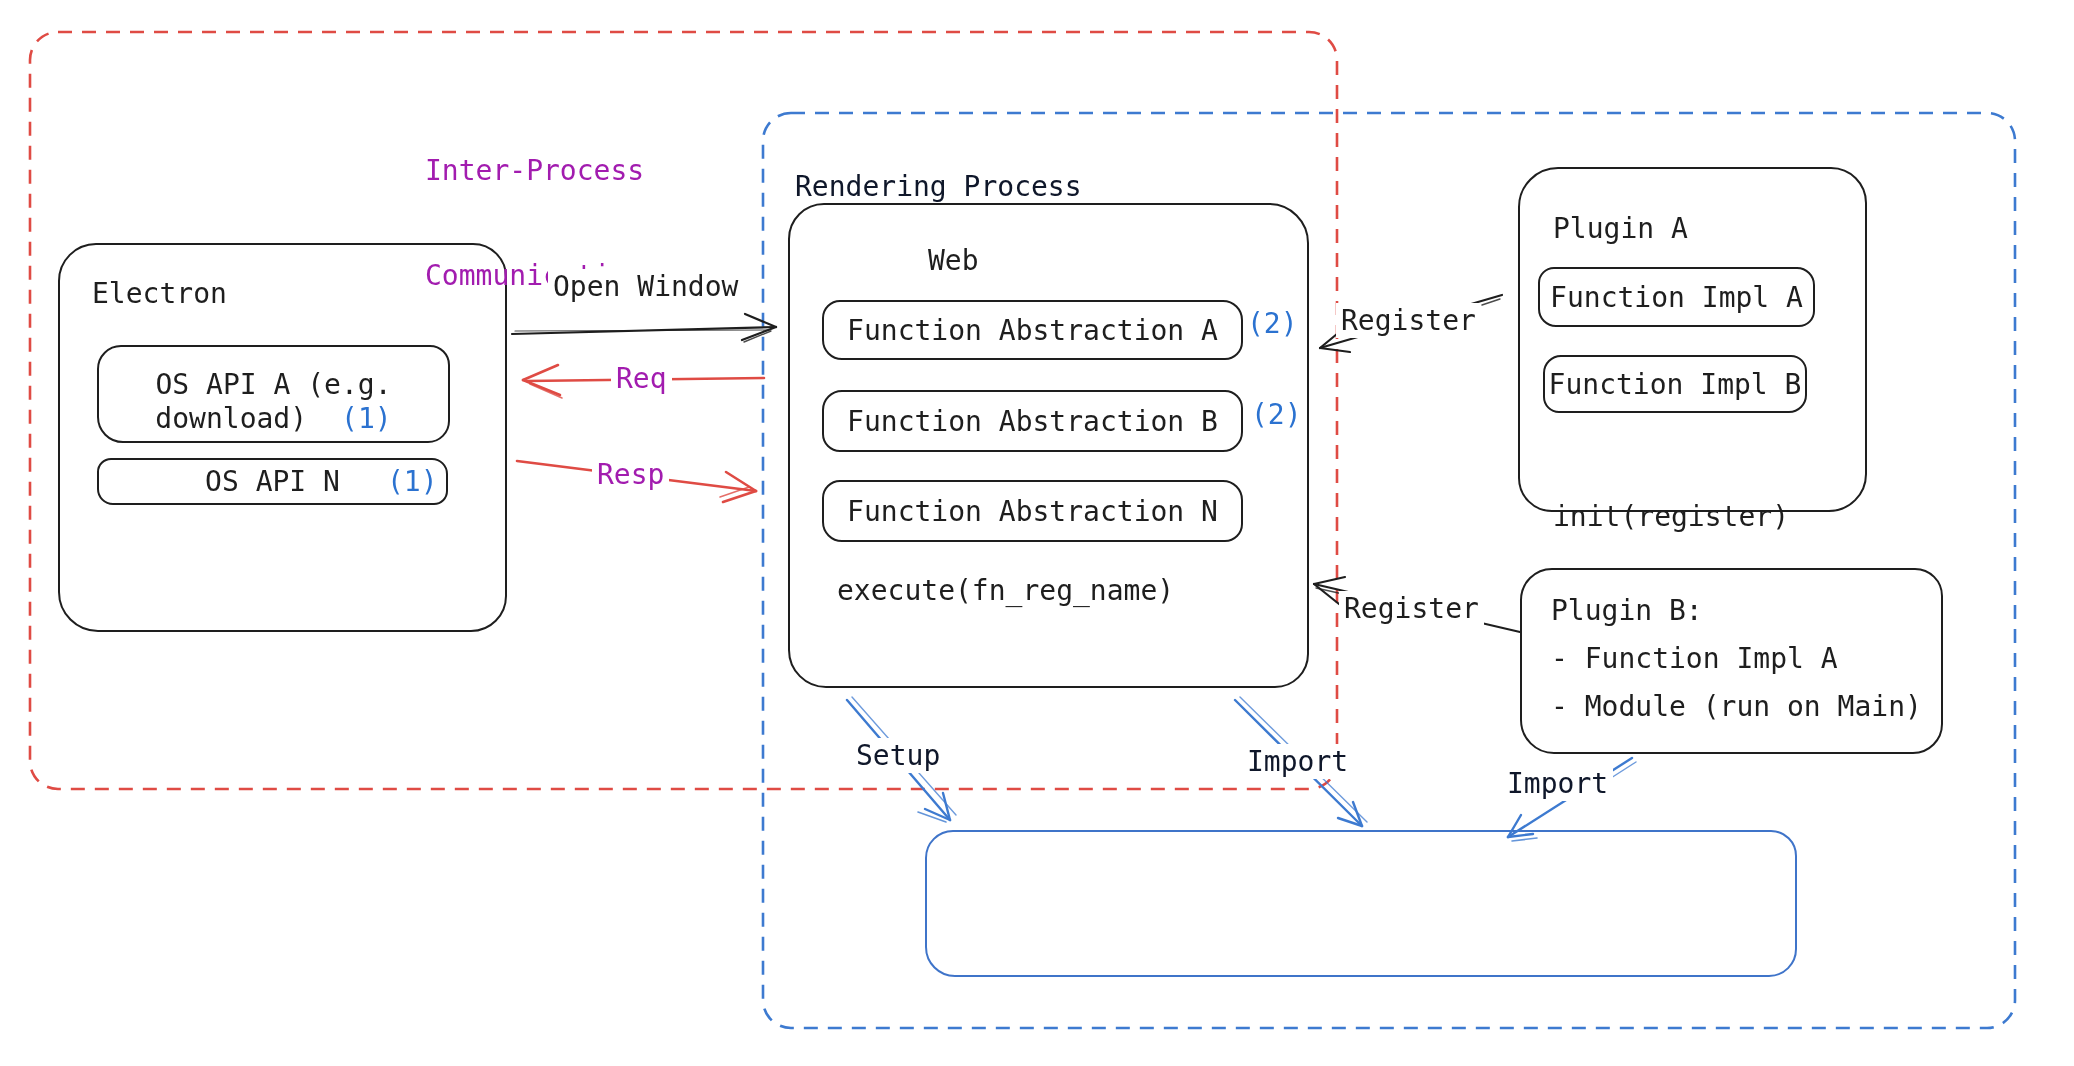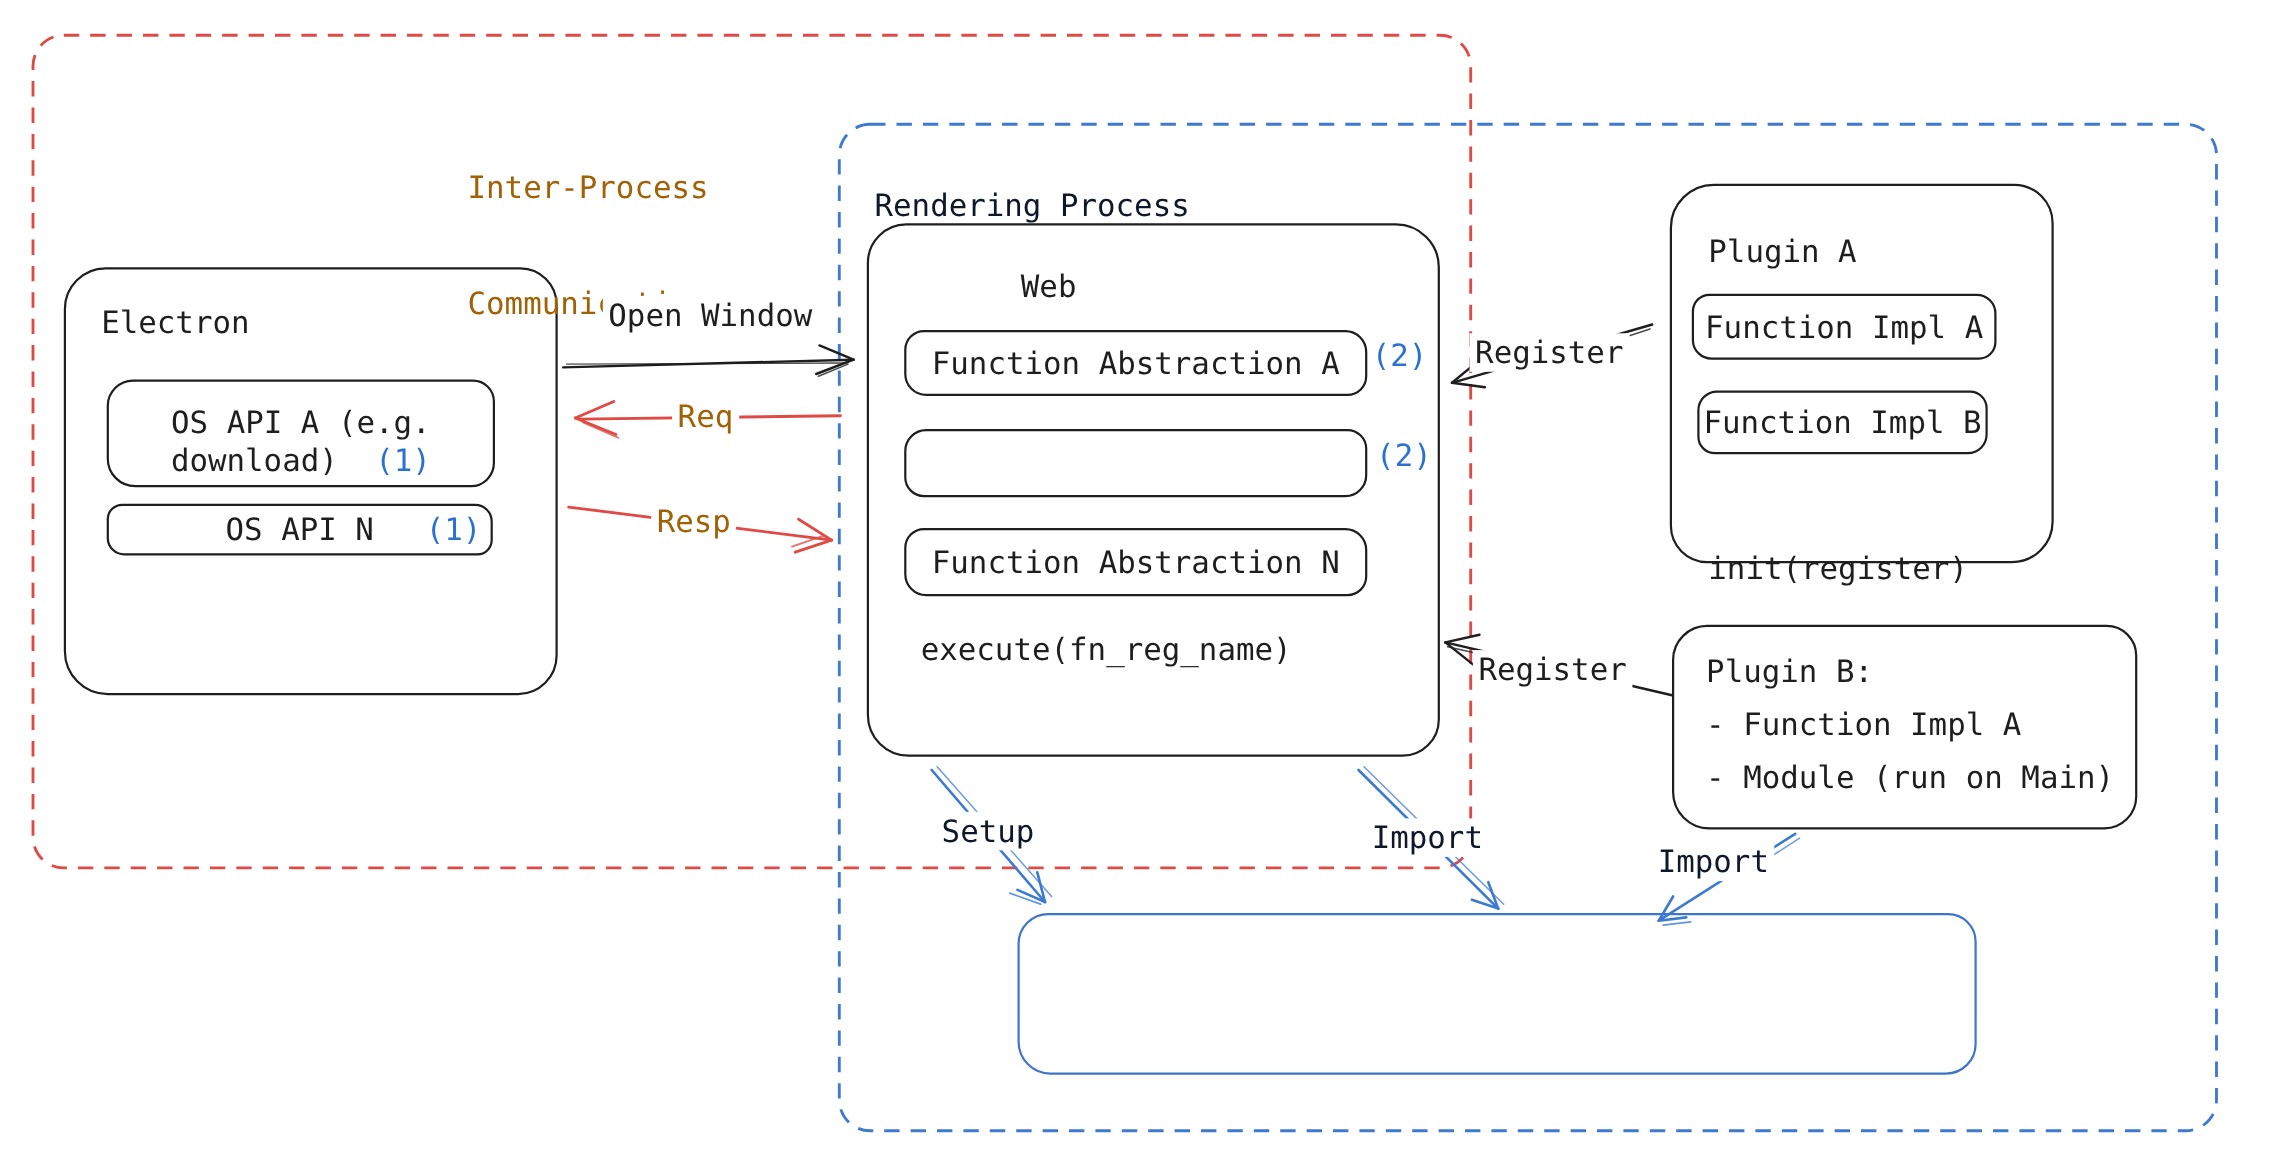--- a/index.html
+++ b/index.html
@@ -10,21 +10,21 @@
   }
   .abs{position:absolute;}
   .node{
     position:absolute;border:2px solid #1e1e1e;background:#ffffff;
     box-sizing:border-box;z-index:1;
   }
   .txt{position:absolute;line-height:35px;white-space:pre;z-index:1;}
   .center-flex{display:flex;align-items:center;justify-content:center;text-align:center;}
   .col-flex{display:flex;flex-direction:column;align-items:center;justify-content:center;text-align:center;line-height:34px;}
   .blue{color:#0f172a;}
-  .red{color:#a16207;}
+  .red{color:#a21caf;}
   .badge{color:#2b72d0;}
   .badge-abs{position:absolute;line-height:35px;color:#2b72d0;z-index:2;white-space:pre;}
   .lbl{
     position:absolute;line-height:35px;white-space:pre;z-index:3;
     background:#ffffff;padding:0 5px;
   }
   svg.overlay{position:absolute;left:0;top:0;z-index:2;}
   .pb-line{position:absolute;line-height:35px;white-space:pre;z-index:1;}
 </style>
 </head>
@@ -68,20 +68,23 @@
   </div>
   <div class="badge-abs" style="left:387px;top:464px;">(1)</div>
 
   <div class="txt" style="left:928px;top:243px;">Web</div>
 
   <div class="abs center-flex" style="left:822px;top:300px;width:421px;height:60px;z-index:1;">
     <span>Function Abstraction A</span>
   </div>
   <div class="badge-abs" style="left:1247px;top:306px;">(2)</div>
 
+  <div class="abs center-flex" style="left:822px;top:390px;width:421px;height:62px;z-index:1;">
+    <span>Function Abstraction B</span>
+  </div>
   <div class="badge-abs" style="left:1251px;top:397px;">(2)</div>
 
   <div class="abs center-flex" style="left:822px;top:480px;width:421px;height:62px;z-index:1;">
     <span>Function Abstraction N</span>
   </div>
 
   <div class="txt" style="left:837px;top:573px;">execute(fn_reg_name)</div>
 
   <div class="txt" style="left:1553px;top:211px;">Plugin A</div>
   <div class="abs center-flex" style="left:1538px;top:267px;width:277px;height:60px;z-index:1;border-radius:26px;">

